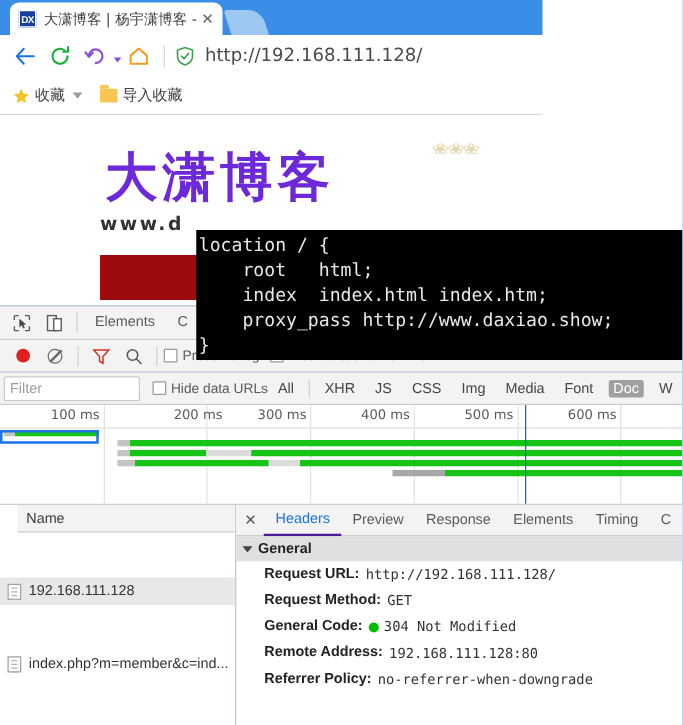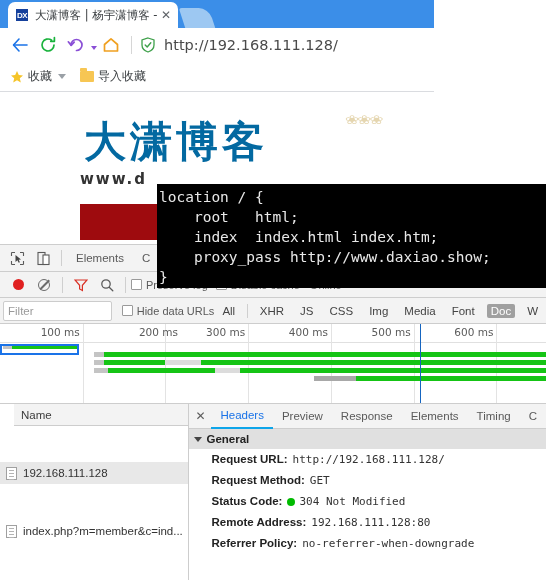--- a/index.html
+++ b/index.html
@@ -91,21 +91,21 @@
     content: ""; position: absolute; top: -3px; left: 0;
     width: 7px; height: 3px; background: #f7c653; border-radius: 1px 1px 0 0;
   }
 
   
   .viewport {
     position: relative; height: 148px; background: #ffffff; overflow: hidden;
   }
   .site-logo {
     position: absolute; left: 84px; top: 22px;
-    font-size: 42px; color: #0369a1; font-weight: bold;
+    font-size: 42px; color: #6d28d9; font-weight: bold;
     font-family: "DejaVu Serif", serif; letter-spacing: 4px;
     white-space: nowrap;
   }
   .site-url {
     position: absolute; left: 80px; top: 78px;
     font-size: 15px; color: #333; font-weight: bold;
     font-family: "DejaVu Sans", sans-serif; letter-spacing: 2px;
   }
   .site-cloud {
     position: absolute; right: 52px; top: 18px;
@@ -235,21 +235,21 @@
     align-items: center; background: #f3f3f3;
   }
   .detail-close {
     width: 22px; text-align: center; font-size: 12px; color: #5a5a5a;
   }
   .dtab {
     font-size: 11.5px; color: #5a5a5a; padding: 0 9px; height: 25px;
     display: flex; align-items: center;
   }
   .dtab.active {
-    color: #1a73e8; border-bottom: 2px solid #0ea5e9;
+    color: #1a73e8; border-bottom: 2px solid #4c1d95;
   }
   .section-head {
     height: 20px; background: #e0e0e0; display: flex; align-items: center;
     font-size: 11.5px; font-weight: bold; color: #222; padding-left: 5px;
   }
   .tri {
     width: 0; height: 0; border-left: 4px solid transparent;
     border-right: 4px solid transparent; border-top: 5px solid #444;
     margin-right: 4px;
   }
@@ -476,21 +476,21 @@
 
         <div class="kv">
           <span class="kv-k">Request URL:</span>
           <span class="kv-v">http://192.168.111.128/</span>
         </div>
         <div class="kv">
           <span class="kv-k">Request Method:</span>
           <span class="kv-v">GET</span>
         </div>
         <div class="kv">
-          <span class="kv-k">Status Code:</span>
+          <span class="kv-k">General Code:</span>
           <span class="kv-v"><span class="status-dot"></span><span>304 Not Modified</span></span>
         </div>
         <div class="kv">
           <span class="kv-k">Remote Address:</span>
           <span class="kv-v">192.168.111.128:80</span>
         </div>
         <div class="kv">
           <span class="kv-k">Referrer Policy:</span>
           <span class="kv-v">no-referrer-when-downgrade</span>
         </div>

